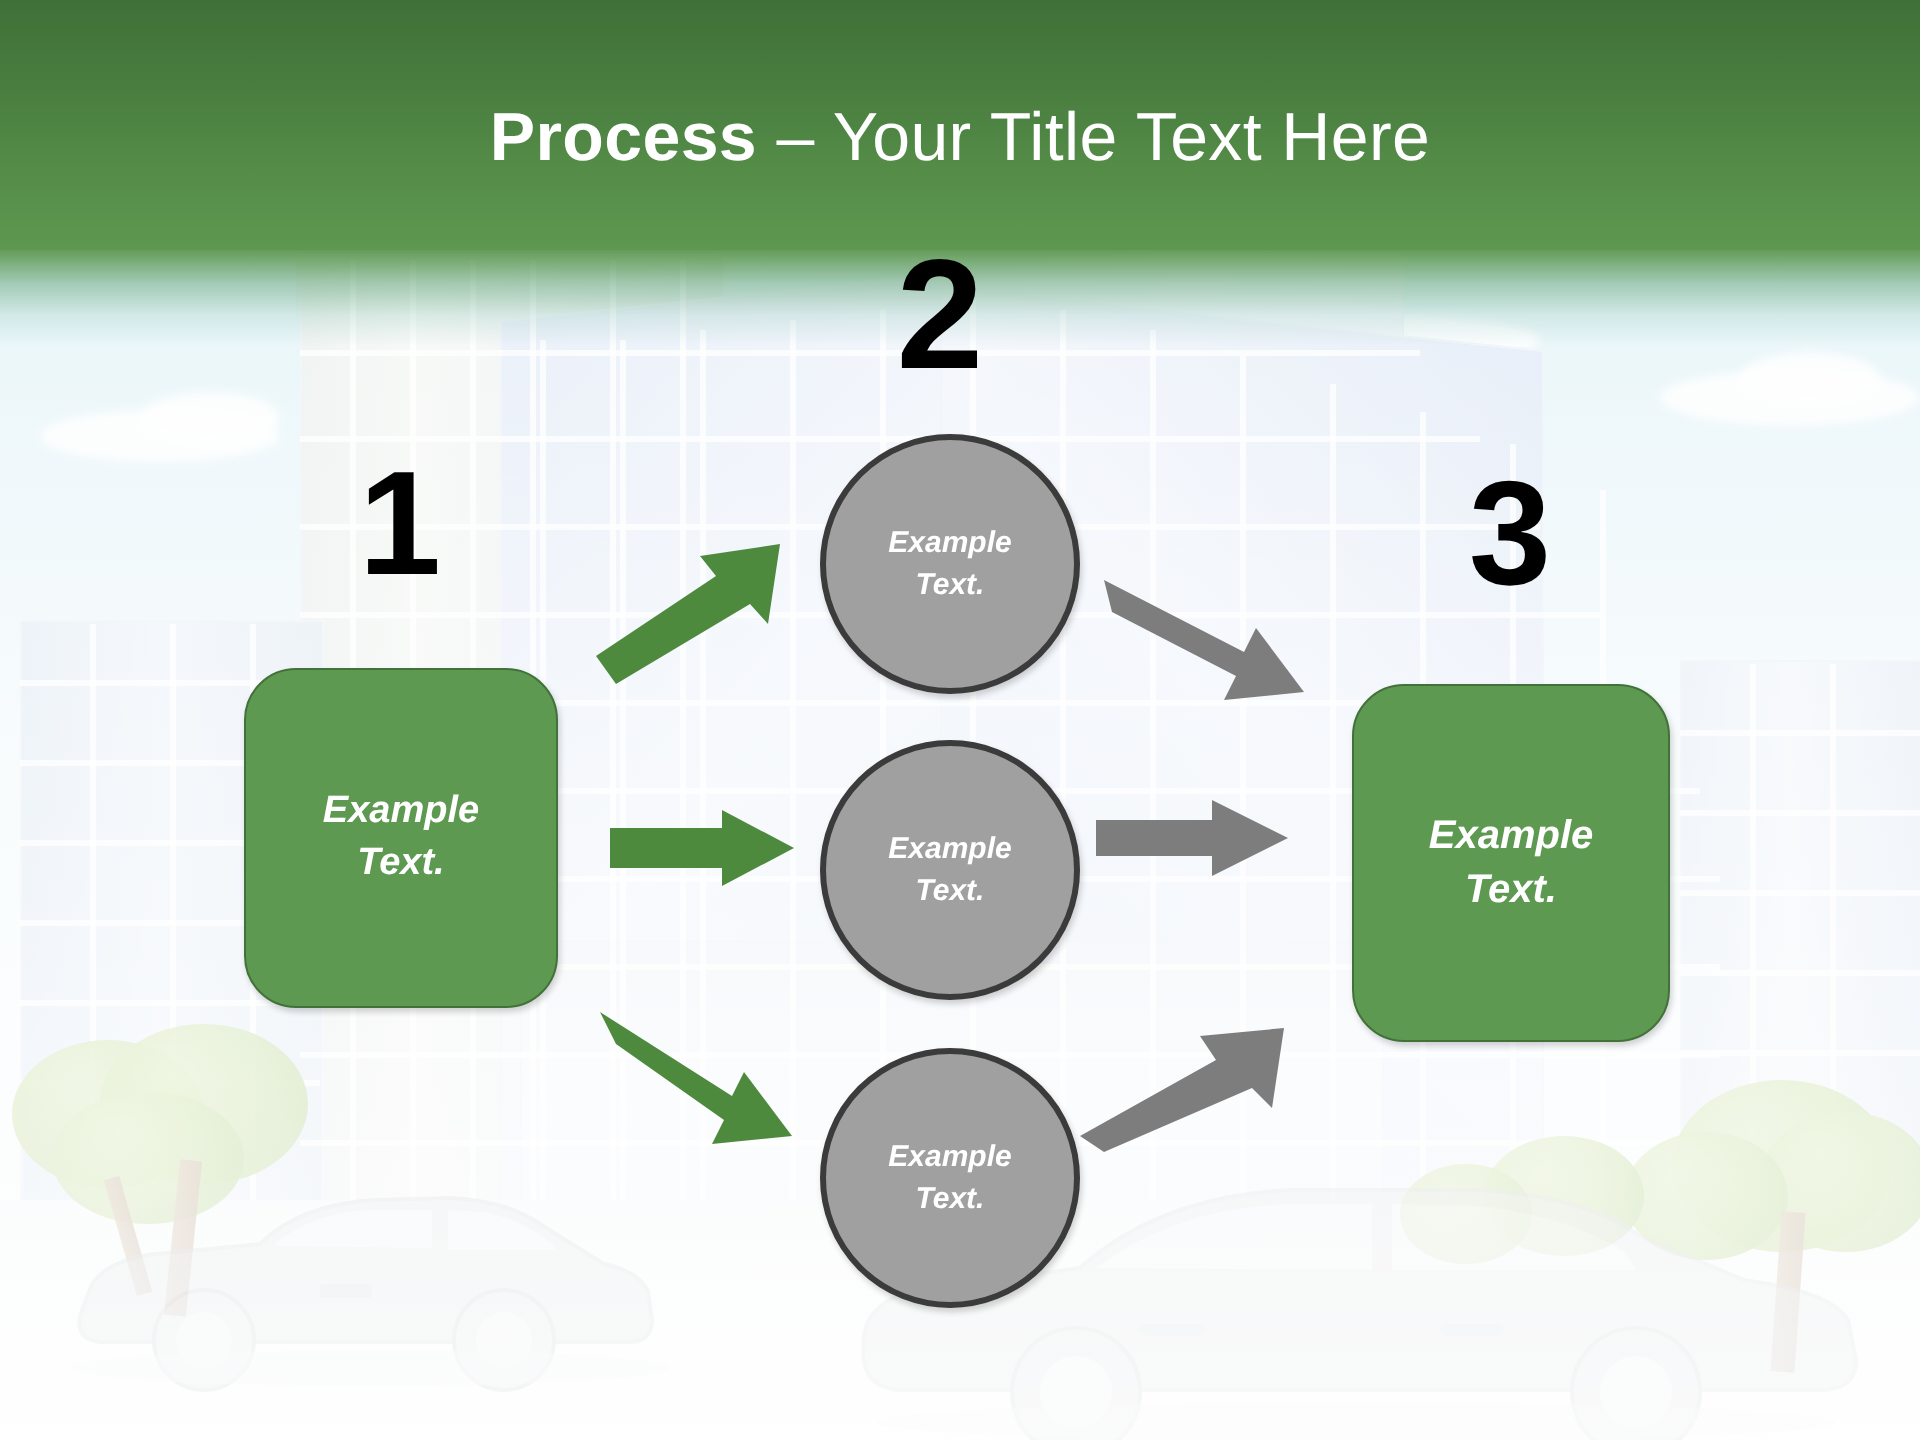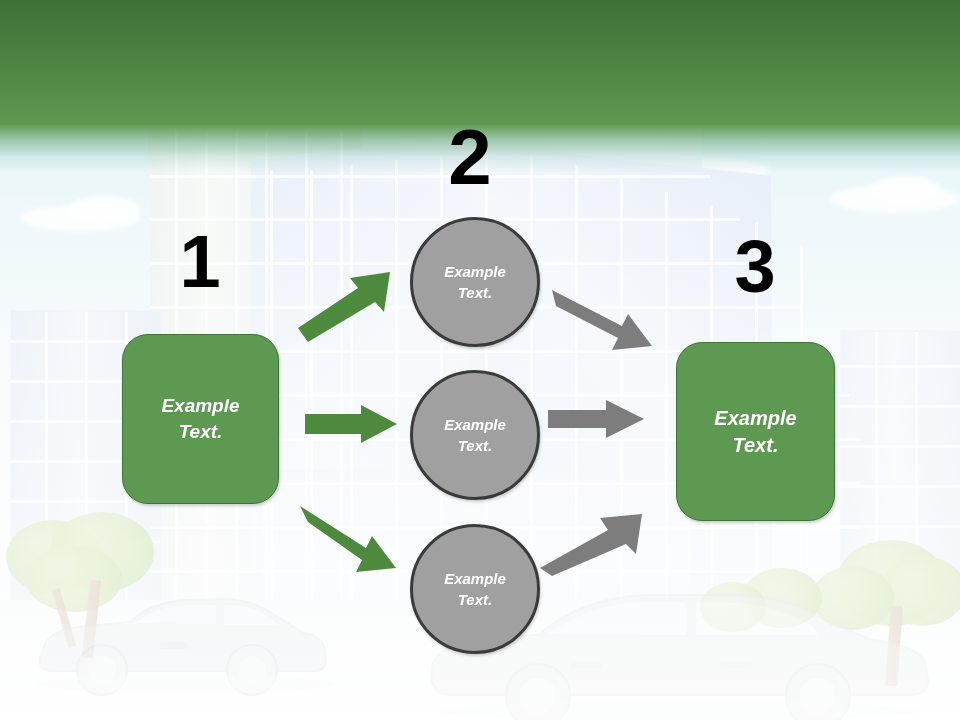--- a/index.html
+++ b/index.html
@@ -335,20 +335,23 @@
         <circle cx="398" cy="118" r="18" fill="#e6eaed"></circle>
         <ellipse cx="258" cy="133" rx="240" ry="10" fill="#e0e4e7" opacity=".5"></ellipse>
       </svg>
     </div>
   </div>
 
   <div class="photo-wash" data-interactable="false"></div>
 
   <div class="header" data-interactable="false"></div>
   <div class="header-fade" data-interactable="false"></div>
+  <div class="title" data-interactable="false">
+    <span class="t-bold" data-interactable="false">Process</span><span class="t-light" data-interactable="false"> – Your Title Text Here</span>
+  </div>
 
   <div class="arrow" style="left:298px; top:272px;" data-interactable="false">
     <svg width="110" height="70" viewBox="0 0 110 70">
       <polygon points="0,56 60,16 52,6 92,0 86,40 77,30 10,70" fill="#4e8a3e"></polygon>
     </svg>
   </div>
 
   <div class="arrow" style="left:305px; top:405px;" data-interactable="false">
     <svg width="92" height="38" viewBox="0 0 92 38">
       <polygon points="0,9 56,9 56,0 92,19 56,38 56,29 0,29" fill="#4e8a3e"></polygon>

